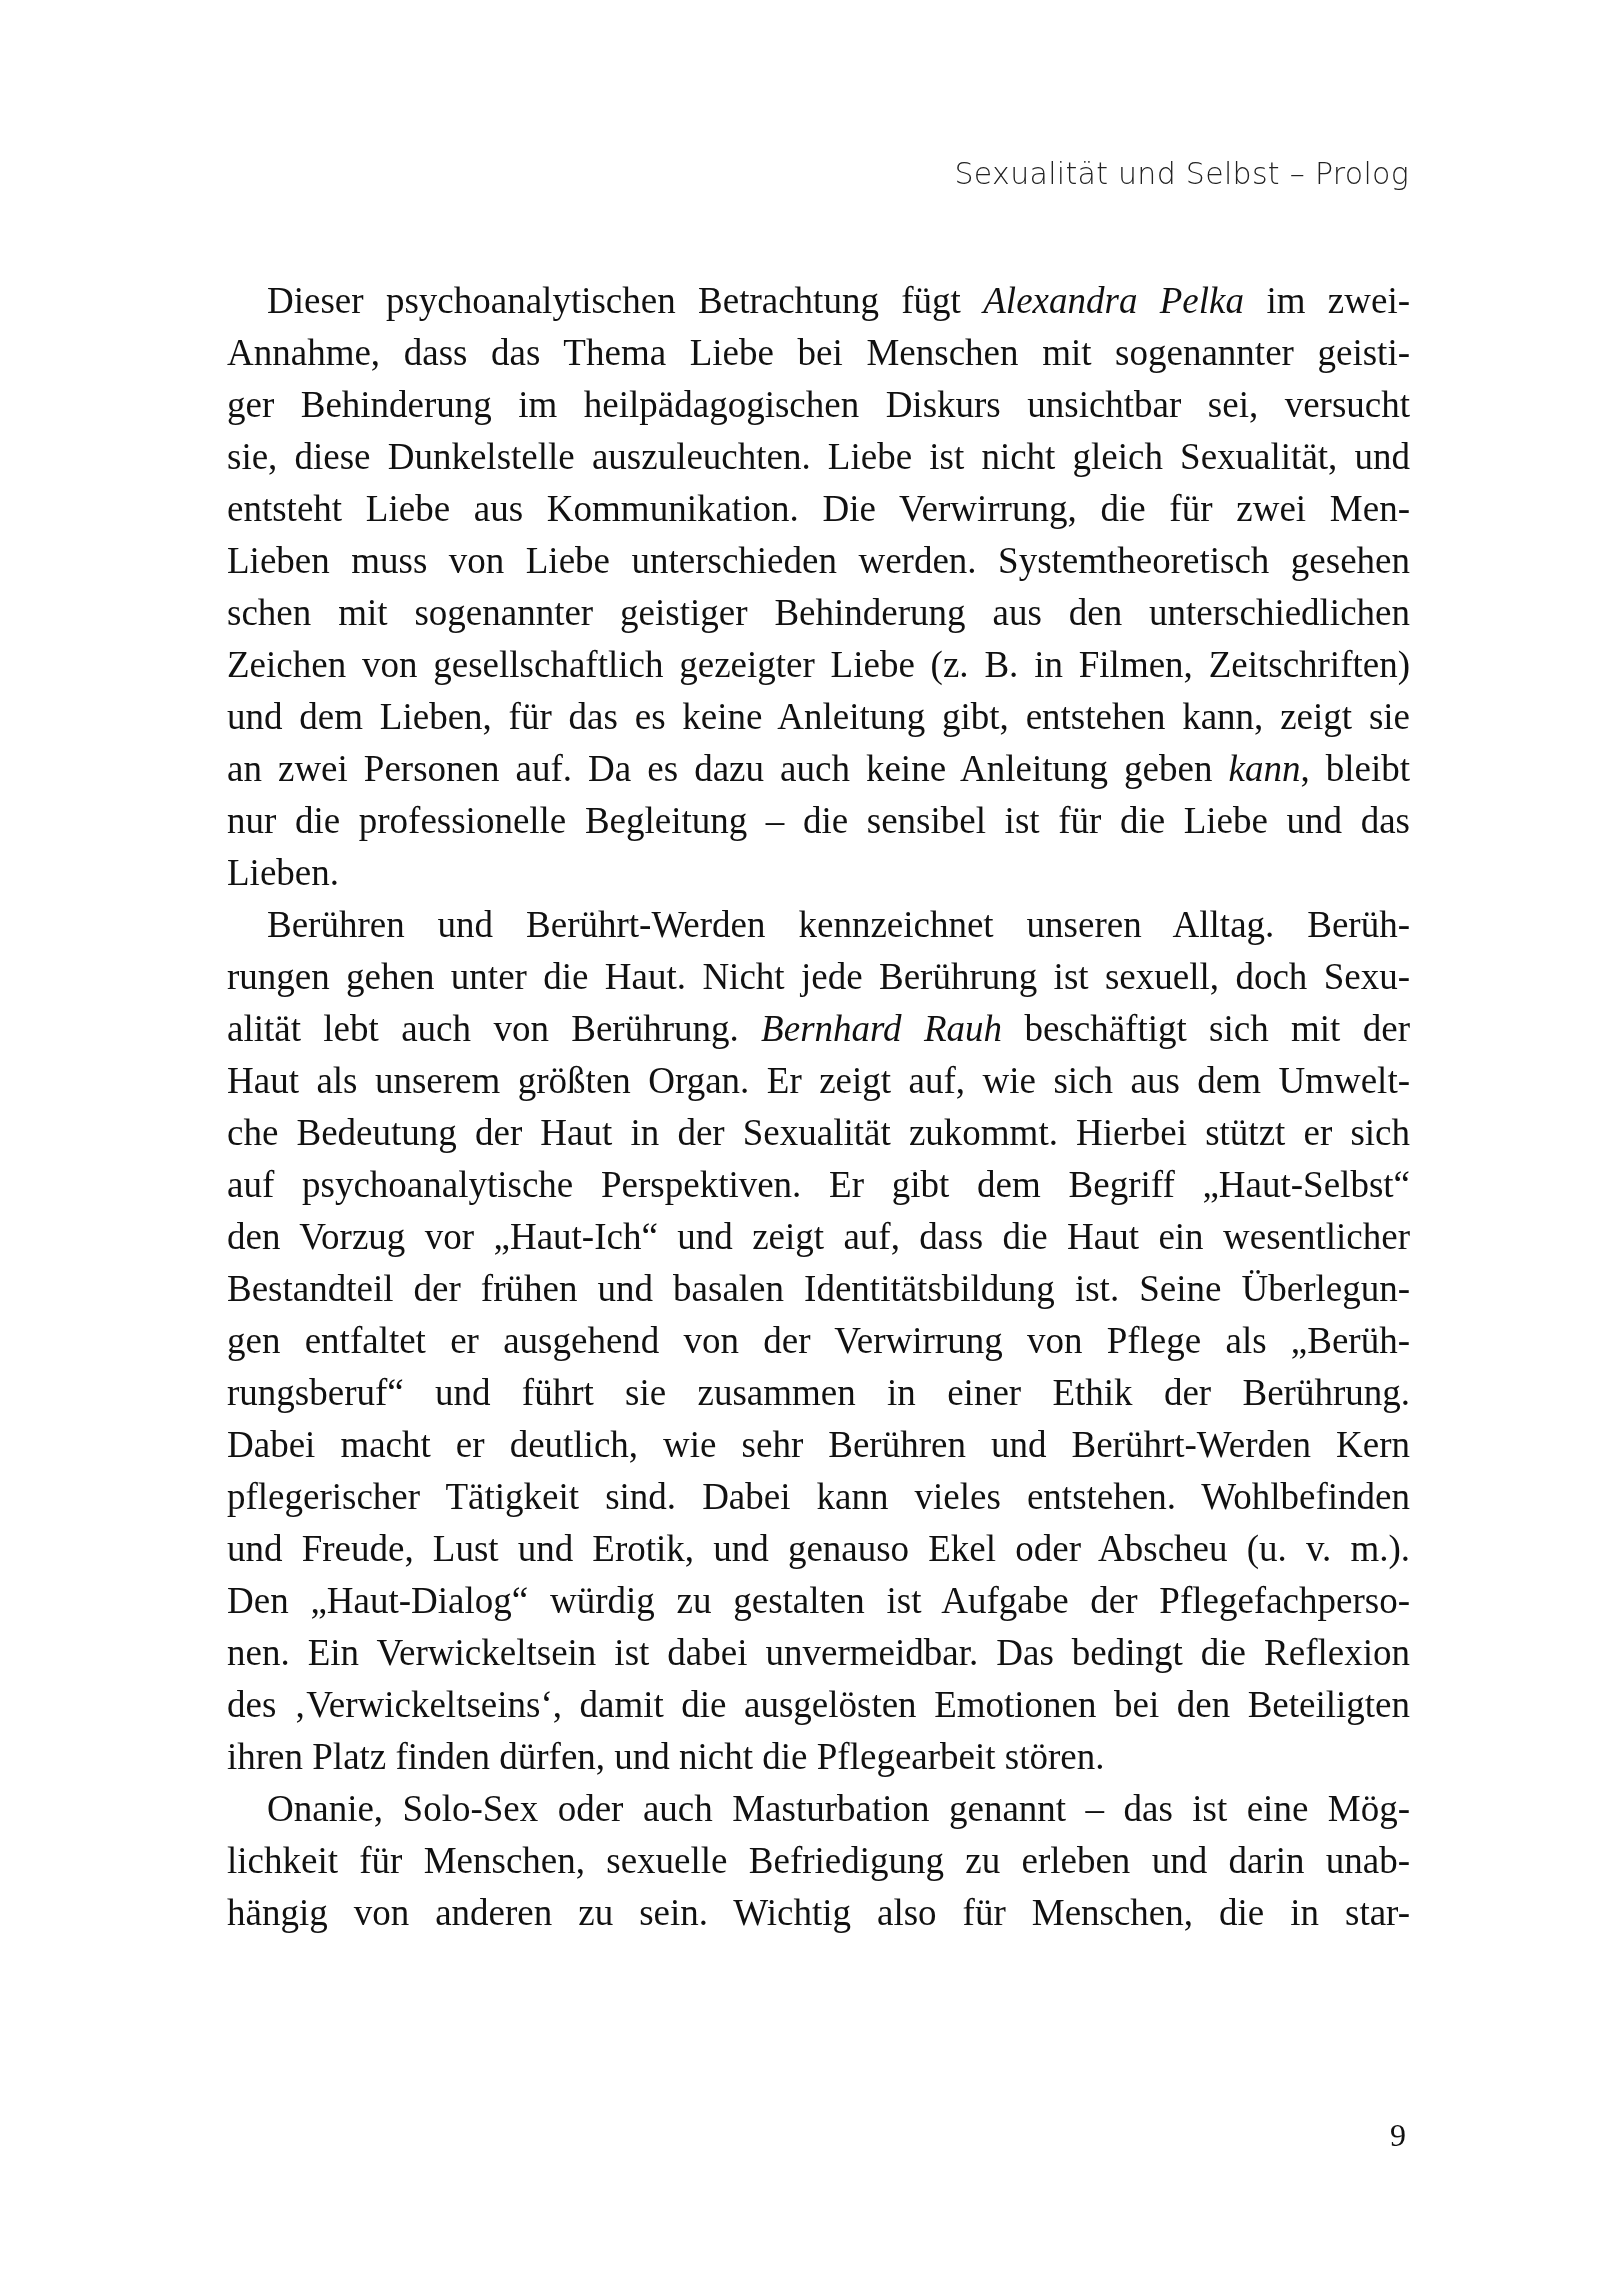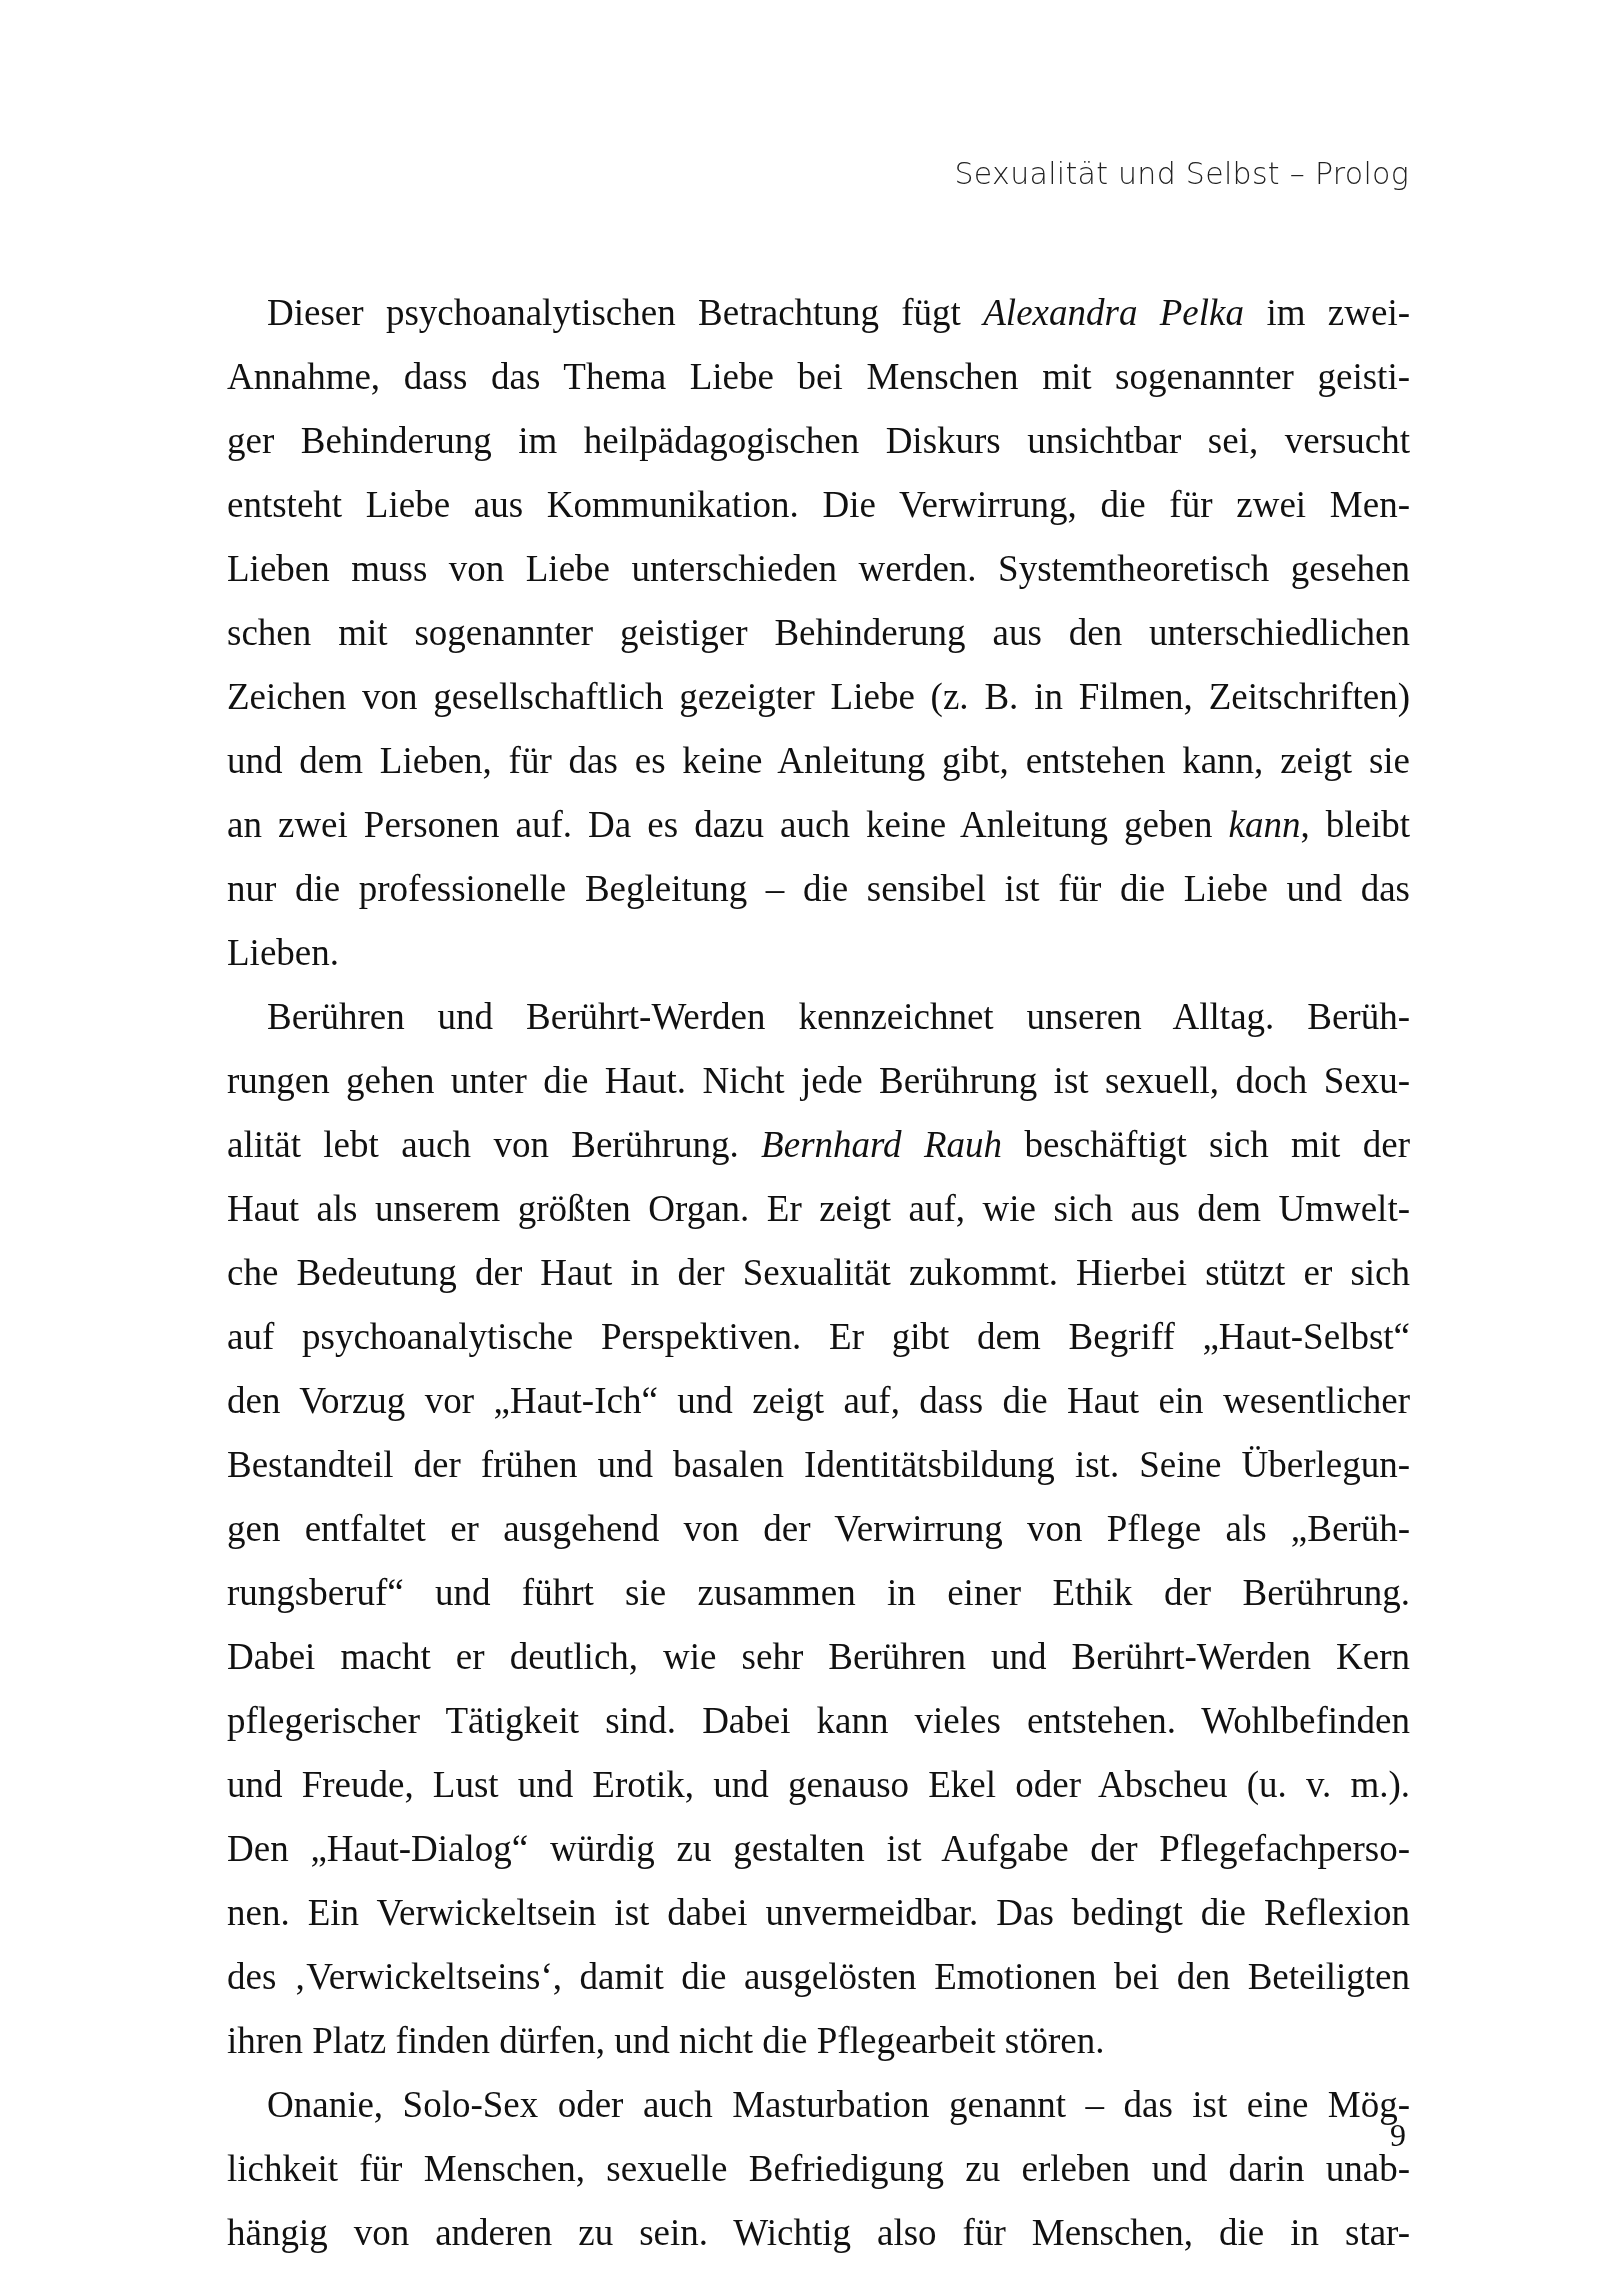--- a/index.html
+++ b/index.html
@@ -9,40 +9,41 @@
     position:absolute; right:209px; top:156px;
     font-family:"DejaVu Sans", sans-serif; font-size:30px; font-weight:300;
     color:#222; letter-spacing:0.3px;
   }
   .body-text {
     position:absolute; left:227px; top:275px; width:1183px;
     font-family:"Liberation Serif", serif; font-size:37px; color:#111;
   }
   .line {
     height:52px; line-height:52px; white-space:nowrap;
-    text-align:justify; text-align-last:justify;margin-top:12px;
+    text-align:justify; text-align-last:justify;
   }
   .line.last { text-align-last:left; }
   .line.indent { padding-left:40px; }
   .it { font-style:italic; }
   .folio {
     position:absolute; right:212px; top:2117px;
     font-family:"Liberation Serif", serif; font-size:32px; color:#111;
   }
 </style>
 </head>
 <body>
 
 <div class="page">
   <div class="running-head">Sexualität und Selbst – Prolog</div>
   <div class="body-text" id="body-text">
       <div>
         <div class="line indent"><span>Dieser psychoanalytischen Betrachtung fügt </span><span class="it">Alexandra Pelka</span><span> im zwei-</span></div>
         <div class="line"><span>Annahme, dass das Thema Liebe bei Menschen mit sogenannter geisti-</span></div>
         <div class="line"><span>ger Behinderung im heilpädagogischen Diskurs unsichtbar sei, versucht</span></div>
+        <div class="line"><span>sie, diese Dunkelstelle auszuleuchten. Liebe ist nicht gleich Sexualität, und</span></div>
         <div class="line"><span>entsteht Liebe aus Kommunikation. Die Verwirrung, die für zwei Men-</span></div>
         <div class="line"><span>Lieben muss von Liebe unterschieden werden. Systemtheoretisch gesehen</span></div>
         <div class="line"><span>schen mit sogenannter geistiger Behinderung aus den unterschiedlichen</span></div>
         <div class="line"><span>Zeichen von gesellschaftlich gezeigter Liebe (z. B. in Filmen, Zeitschriften)</span></div>
         <div class="line"><span>und dem Lieben, für das es keine Anleitung gibt, entstehen kann, zeigt sie</span></div>
         <div class="line"><span>an zwei Personen auf. Da es dazu auch keine Anleitung geben </span><span class="it">kann</span><span>, bleibt</span></div>
         <div class="line"><span>nur die professionelle Begleitung – die sensibel ist für die Liebe und das</span></div>
         <div class="line last"><span>Lieben.</span></div>
       </div>
       <div>

